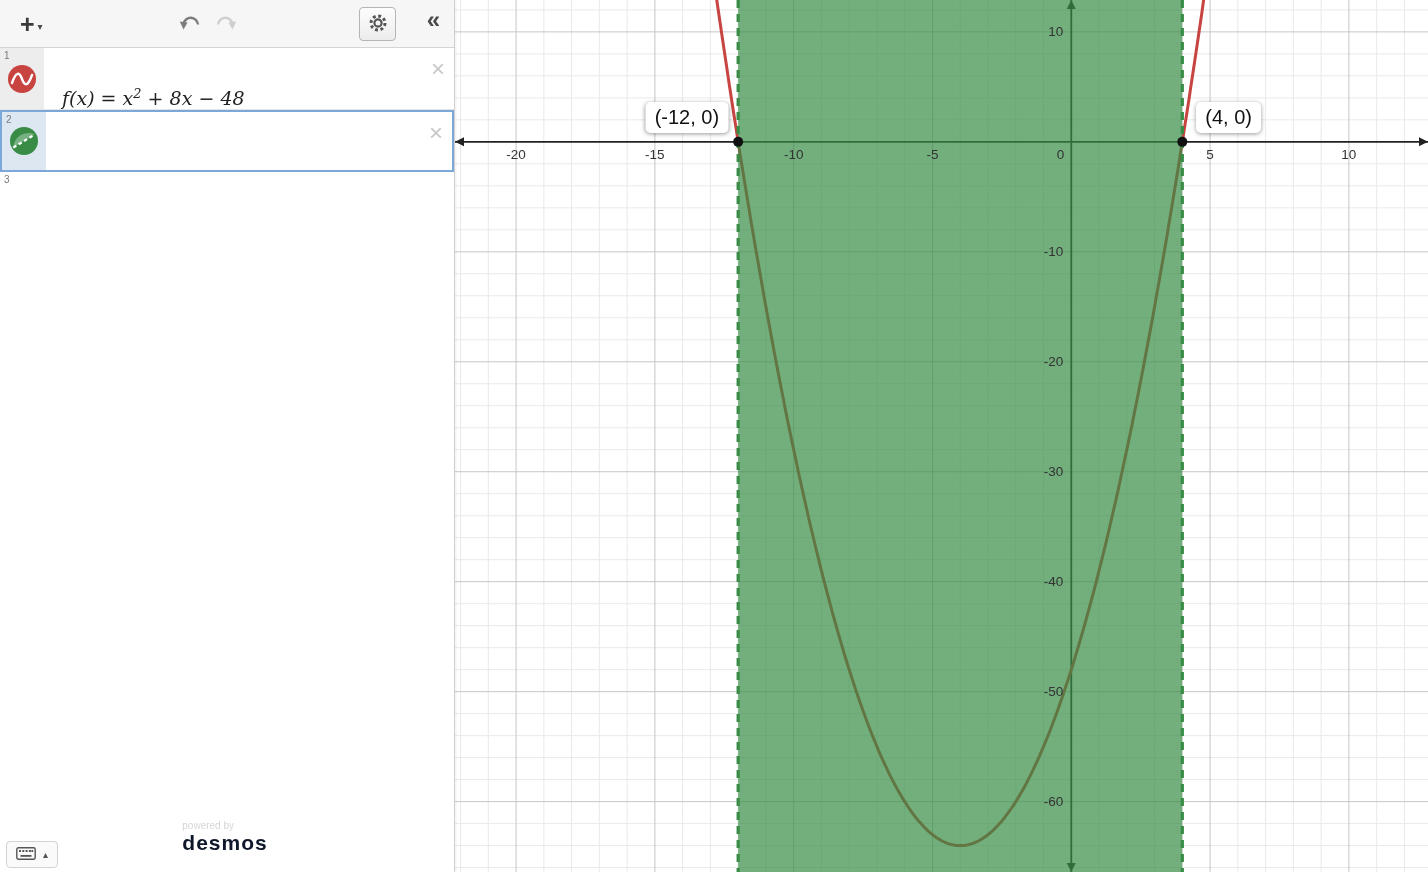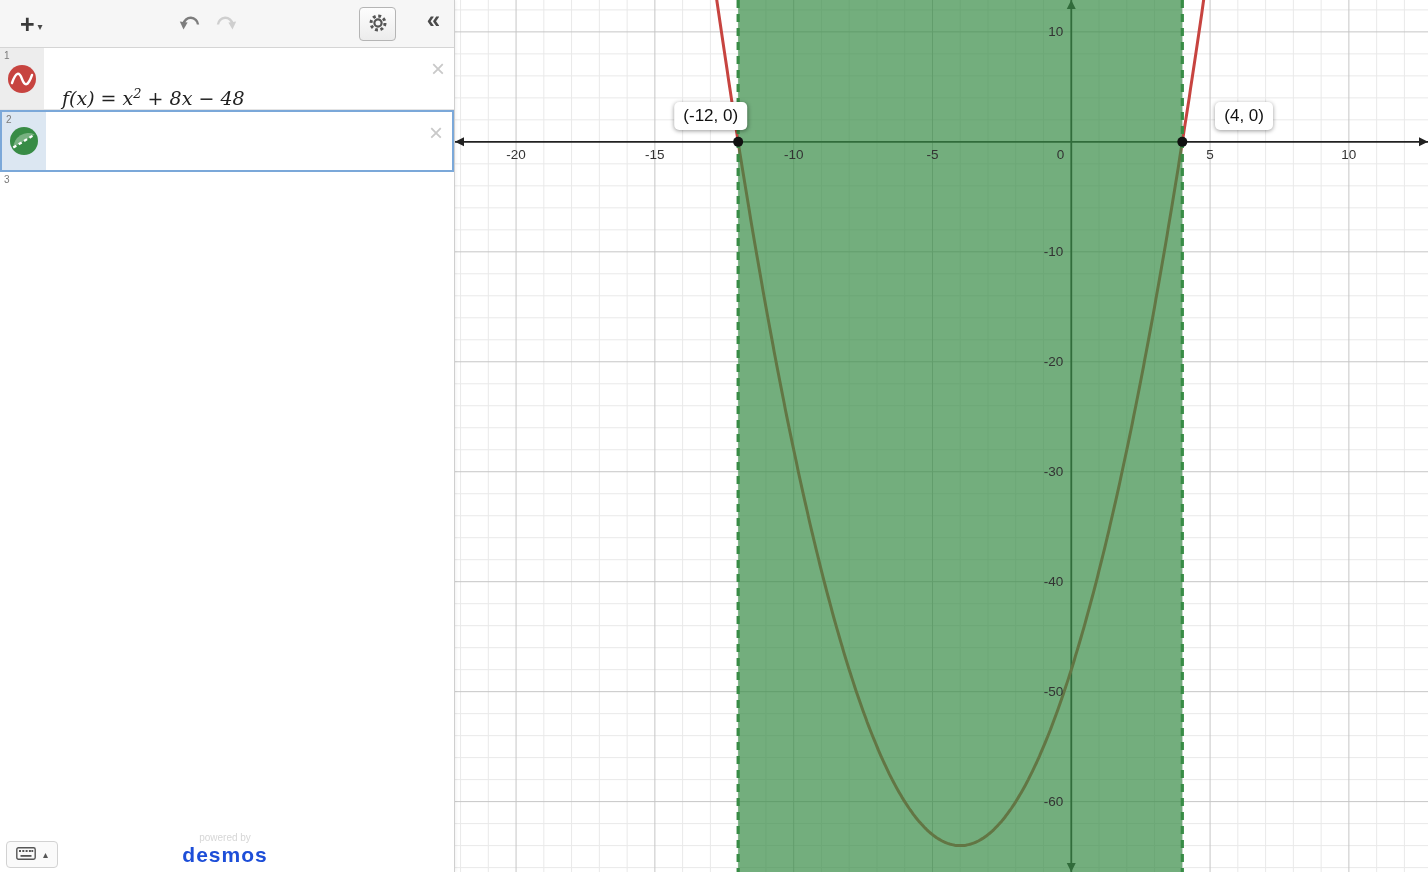--- a/index.html
+++ b/index.html
@@ -37,33 +37,33 @@
   .math { font-family:"DejaVu Serif", serif; font-style:italic; font-size:19px; color:#222; }
   .math sup { font-size:13px; }
   .close-x { position:absolute; right:9px; top:9px; background:none; border:none;
              font-size:24px; line-height:1; color:#c9c9c9; cursor:pointer; }
   .empty-row { position:relative; height:36px; background:#fff; }
 
   .kbd-btn { position:absolute; left:6px; bottom:4px; height:27px; padding:0 9px;
              border:1px solid #d2d2d2; border-radius:4px; background:#fafafa;
              display:flex; align-items:center; gap:7px; cursor:pointer; color:#555; }
   .kbd-btn .caret-up { font-size:10px; color:#555; }
-  .watermark { position:absolute; left:225px; bottom:6px; transform:translateX(-50%);
-               text-align:center; line-height:1.05; user-select:none; }
+  .watermark { position:absolute; left:225px; bottom:18px; transform:translateX(-50%);
+               line-height:1.05; user-select:none; }
   .watermark .powered { display:block; font-size:10px; color:#d6d6d6; }
-  .watermark .brand { display:block; font-size:21px; font-weight:bold; color:#1d4ed8;
+  .watermark .brand { display:block; font-size:21px; font-weight:bold; color:#0f172a;
                       letter-spacing:1px; }
 
   
   .graph { position:absolute; left:455px; top:0; width:973px; height:872px;
            background:#fff; overflow:hidden; cursor:default; }
   .graph svg { display:block; }
   .point-label { position:absolute; background:#fff; border-radius:5px; padding:4px 9px;
-                 box-shadow:0 1px 4px rgba(0,0,0,.4); font-size:17px; color:#111;
-                 white-space:nowrap; z-index:3;margin-left:19px; }
+                 box-shadow:0 1px 4px rgba(0,0,0,.4); font-size:20px; color:#111;
+                 white-space:nowrap; z-index:3; }
 </style>
 </head>
 <body>
 
 <div class="app">
 
   <aside class="panel">
 
     <div class="toolbar">
       <button class="add-btn">

